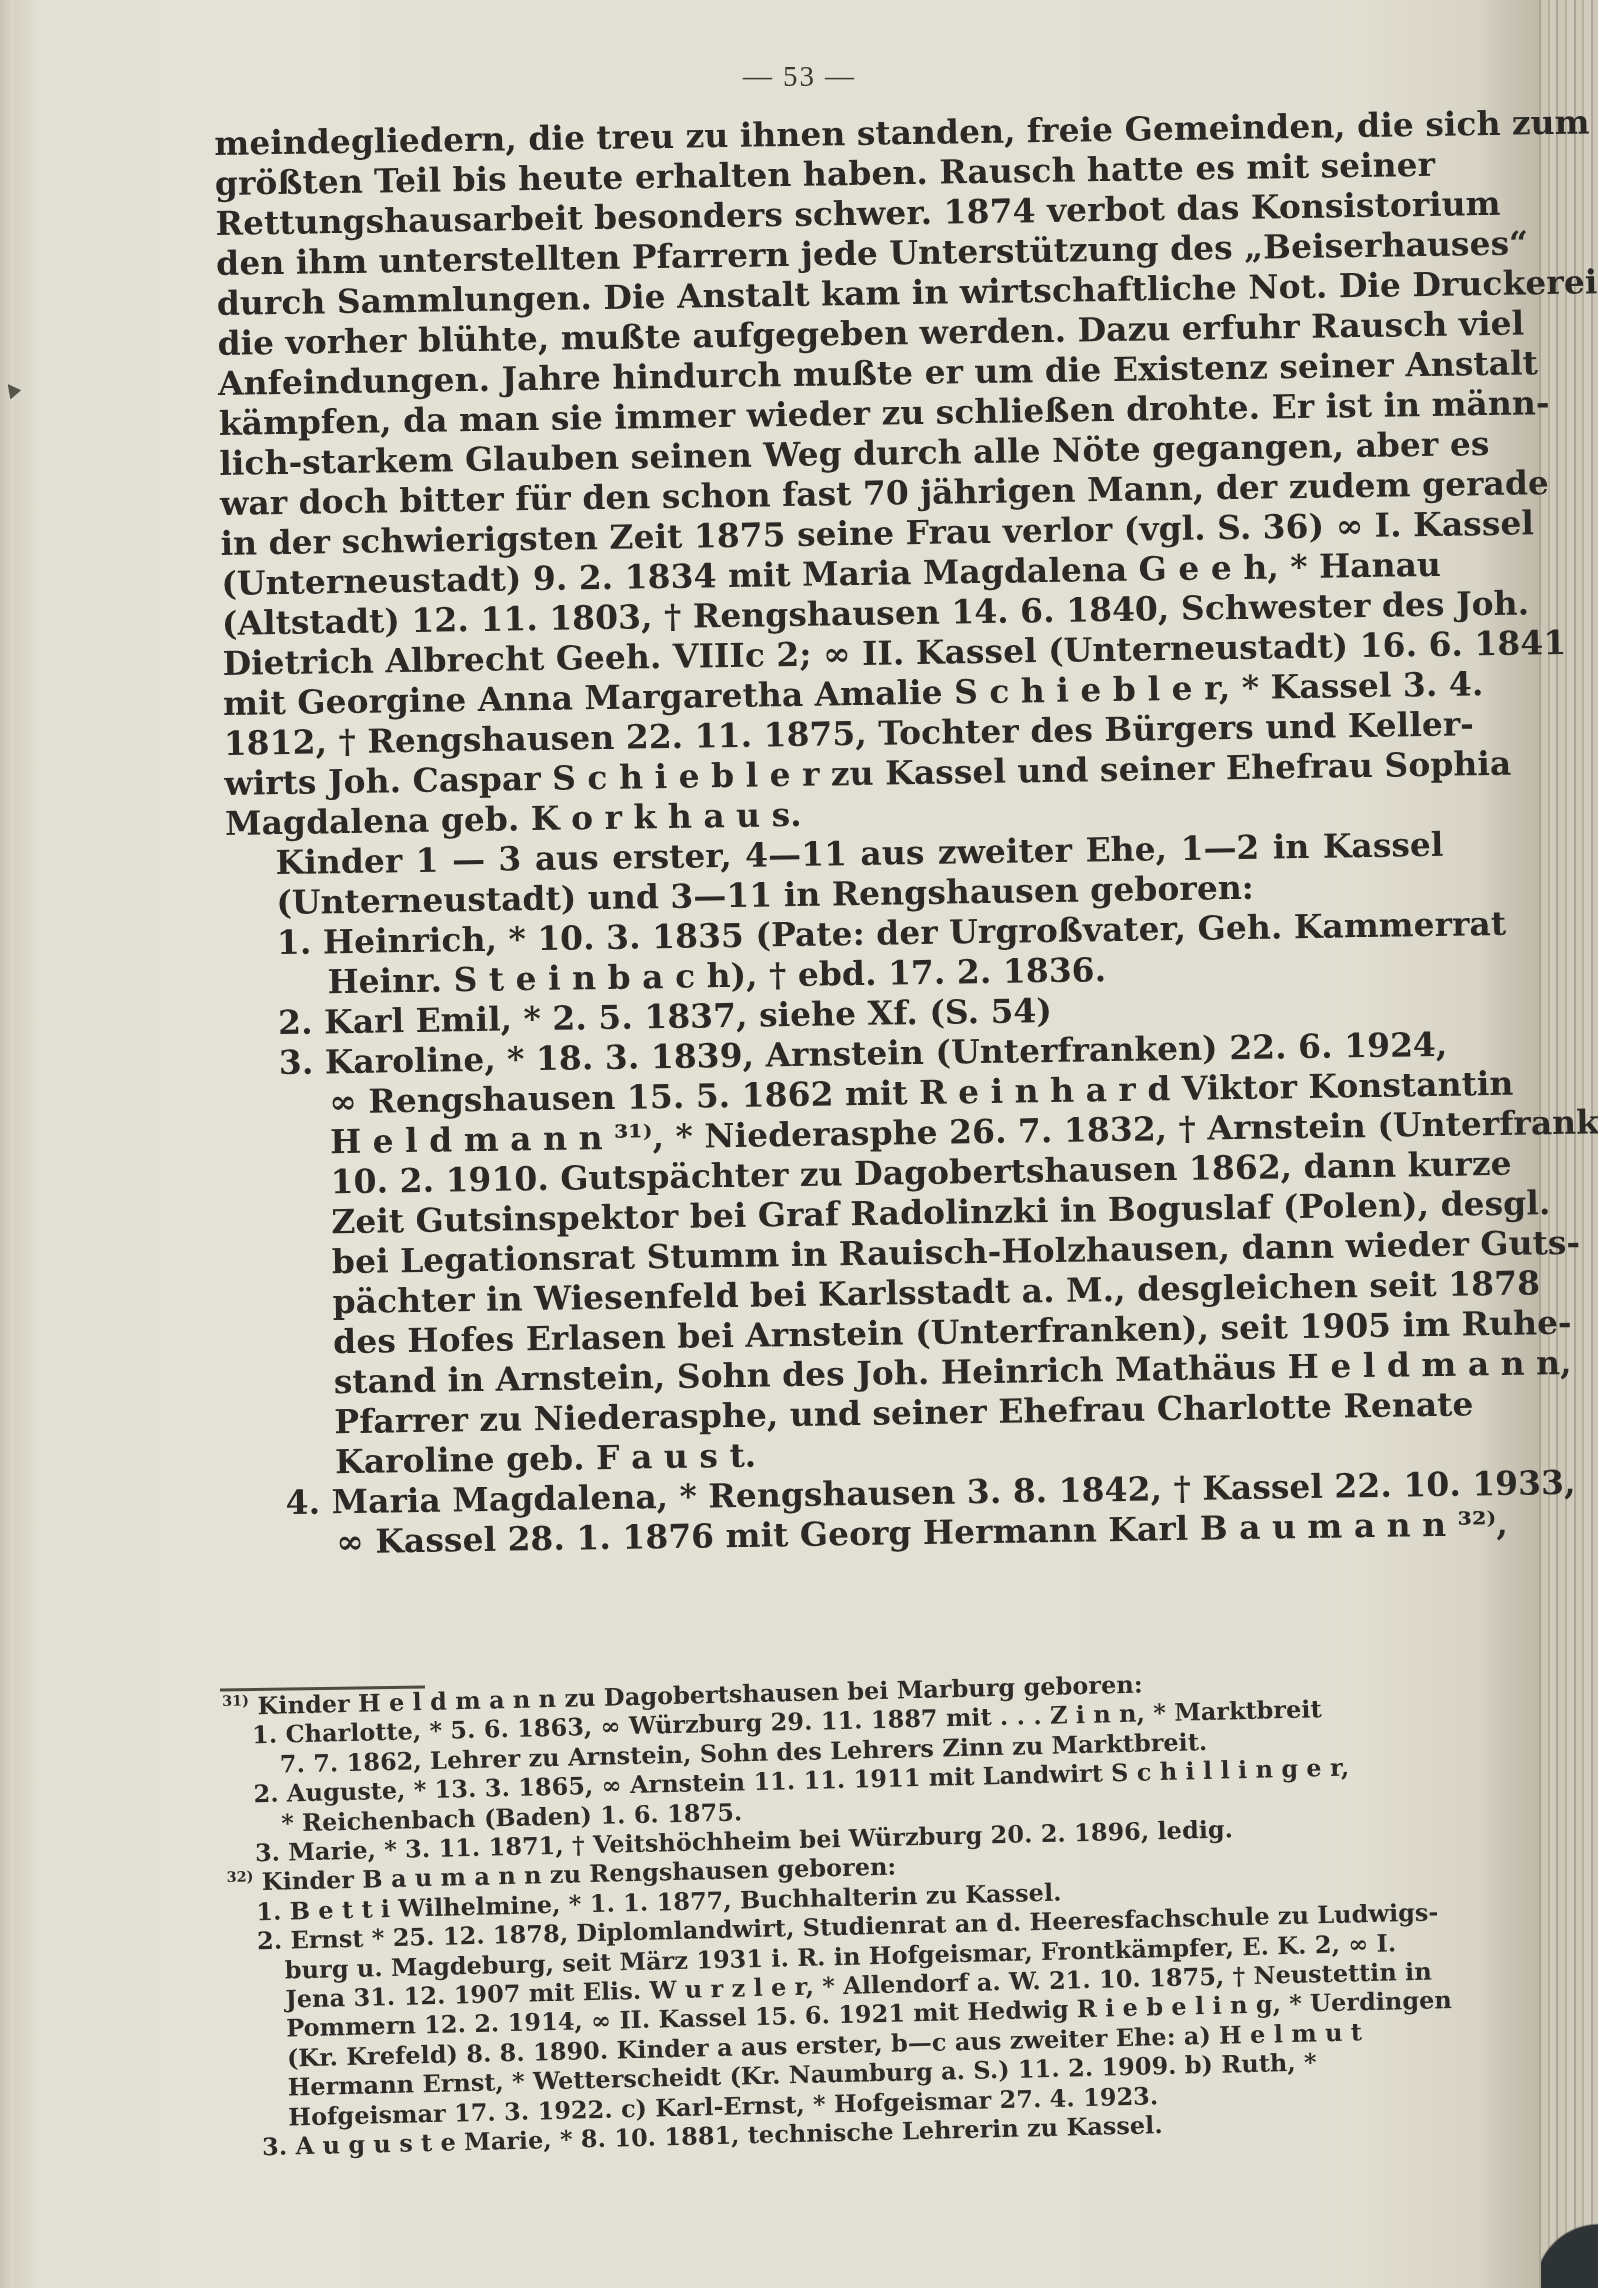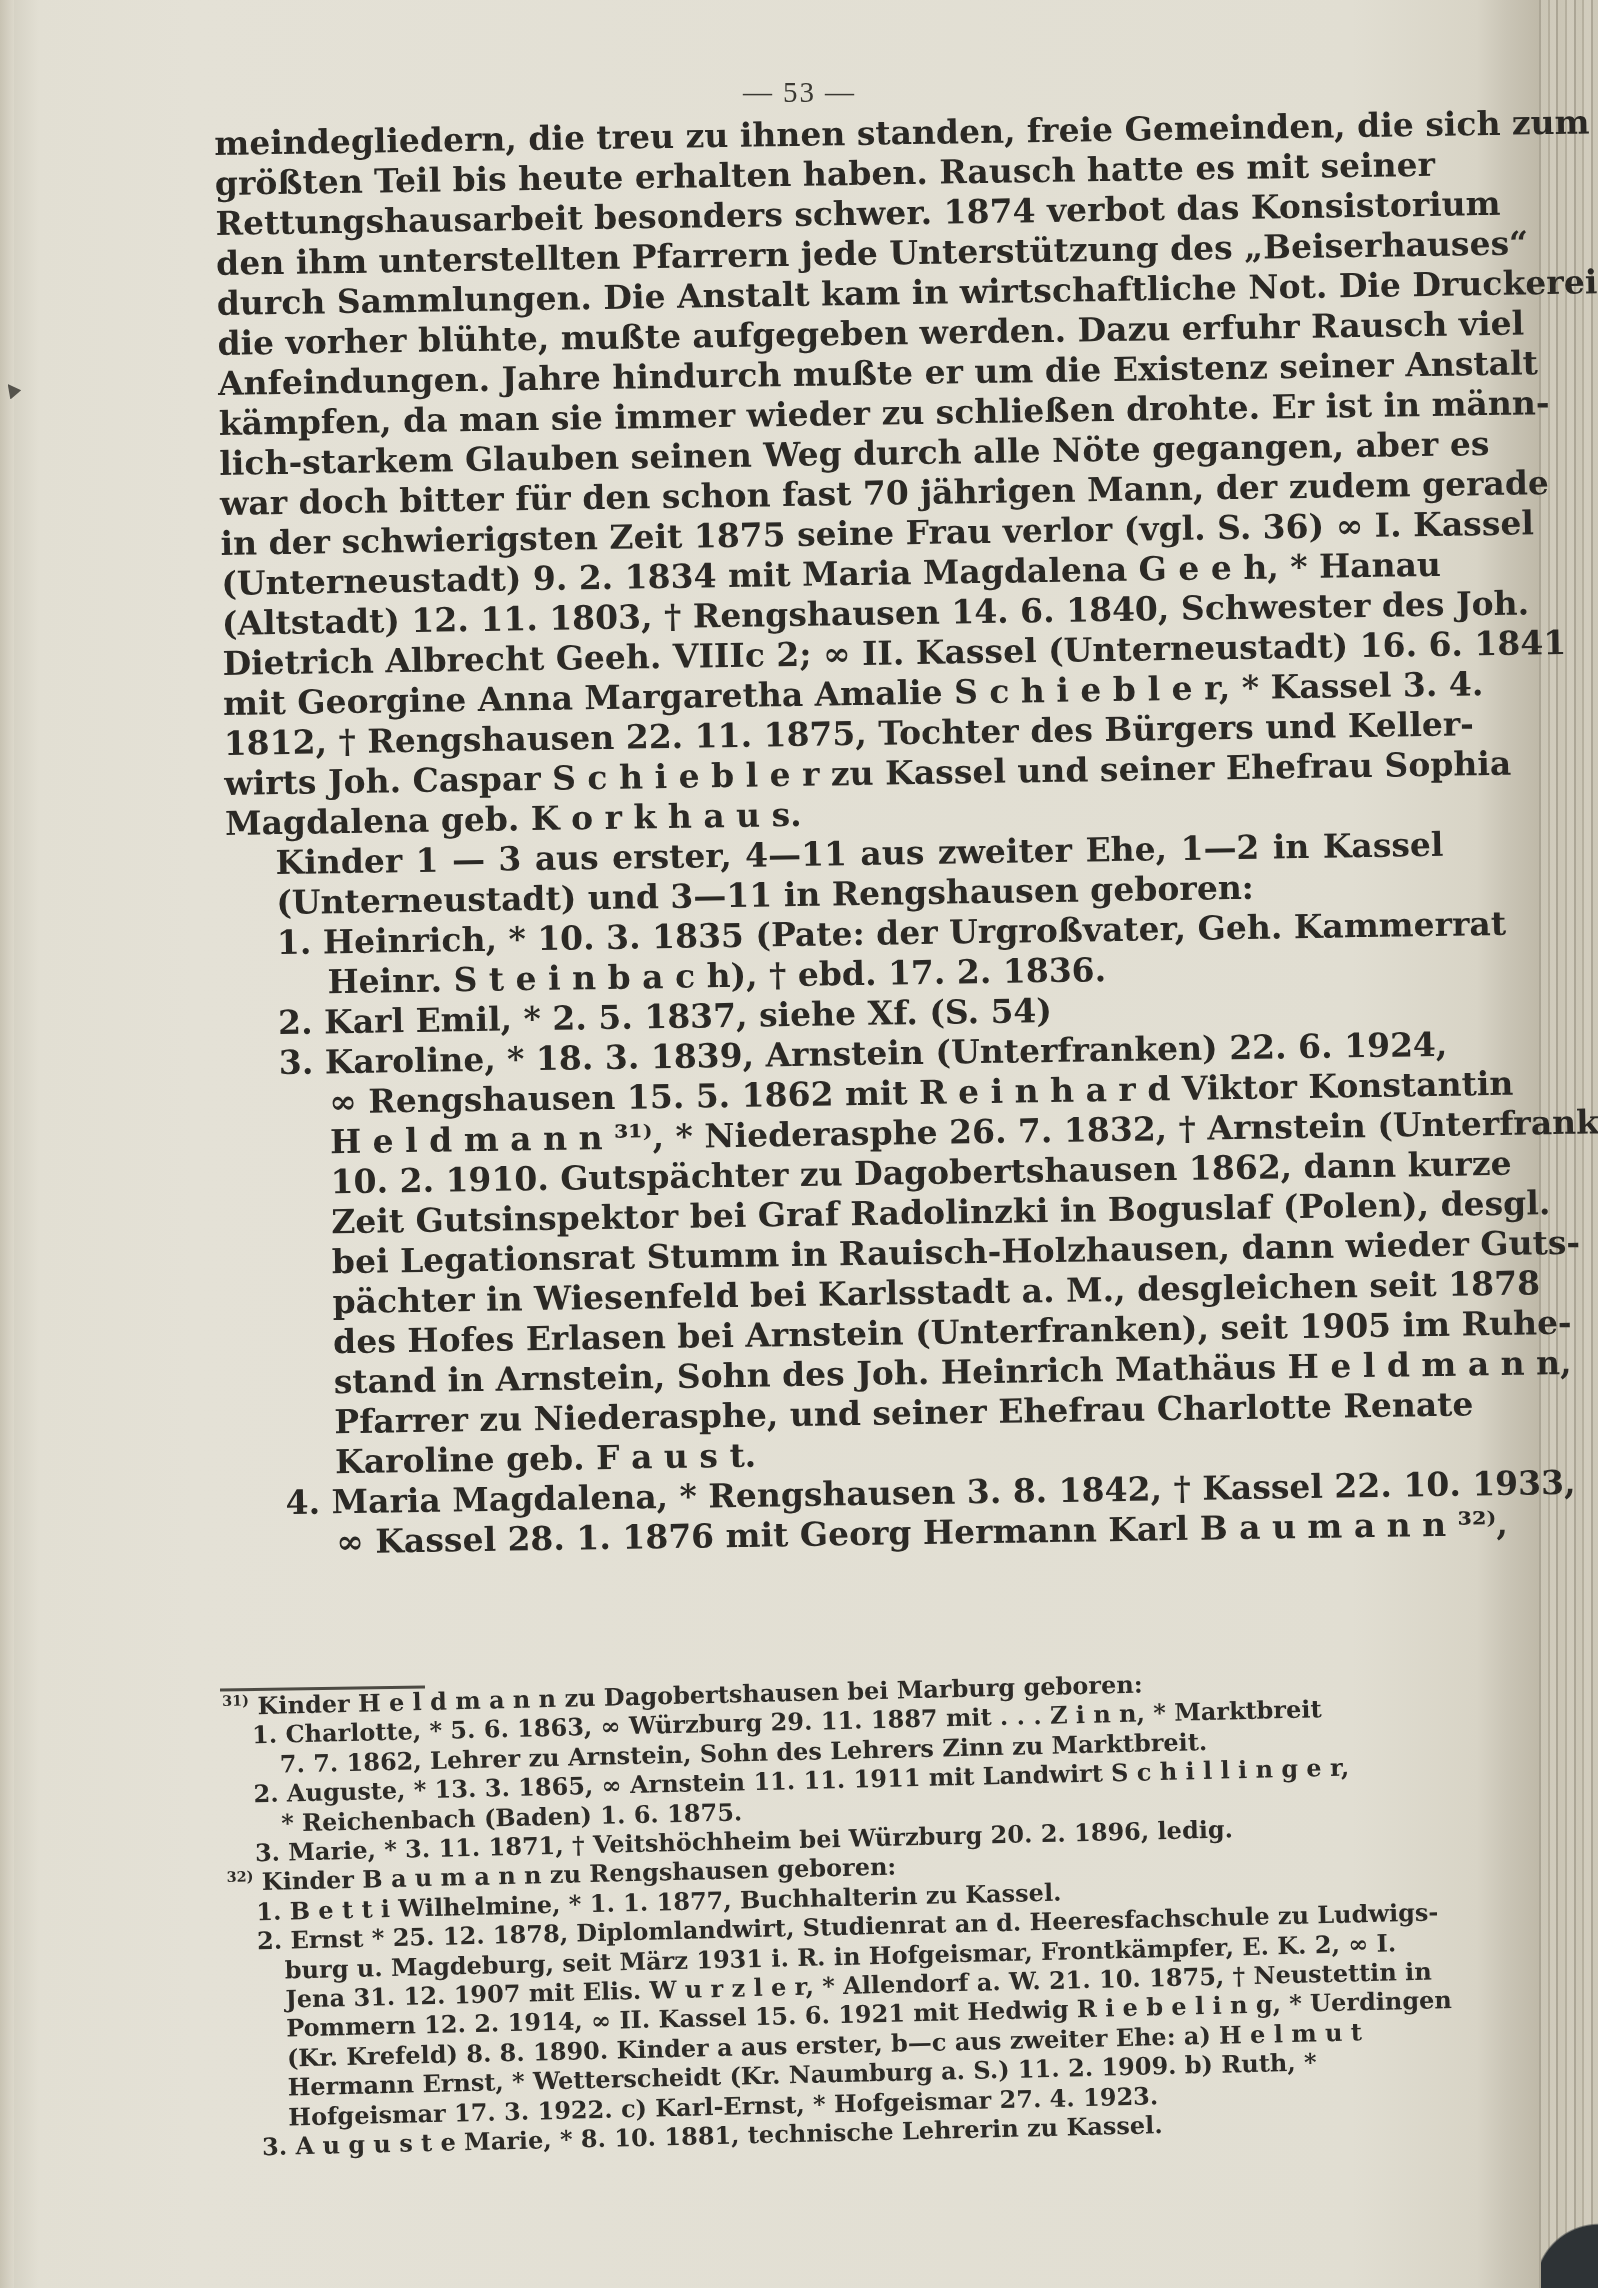--- a/index.html
+++ b/index.html
@@ -24,21 +24,21 @@
   }
   .spine-shadow {
     position: absolute; right: 0; bottom: 0; width: 58px; height: 87px;
     background: radial-gradient(circle at 100% 100%, #2e3336 0 60%, transparent 62%);
   }
   .edge-mark {
     position: absolute; left: 7.7px; top: 384px; width: 13.5px; height: 15.4px;
     background: #55534c; clip-path: polygon(0 0, 100% 40%, 20% 100%);
   }
   .page-number {
-    position: absolute; left: 0; width: 1599px; top: 76px;
+    position: absolute; left: 0; width: 1599px; top: 60px;
     text-align: center; font-size: 29px; letter-spacing: 1.9px;
     font-family: "Liberation Serif", serif; color: #3a3832;
   }
   .body-text {
     position: absolute; left: 214px; top: 124px; width: 1218px;
     font-size: 33px; line-height: 40px;
     font-family: "DejaVu Serif", serif; font-weight: bold;
     color: #2b2925; transform: rotate(-0.9deg); transform-origin: 0 0;
   }
   .line { white-space: nowrap; text-align: justify; text-align-last: justify; }

